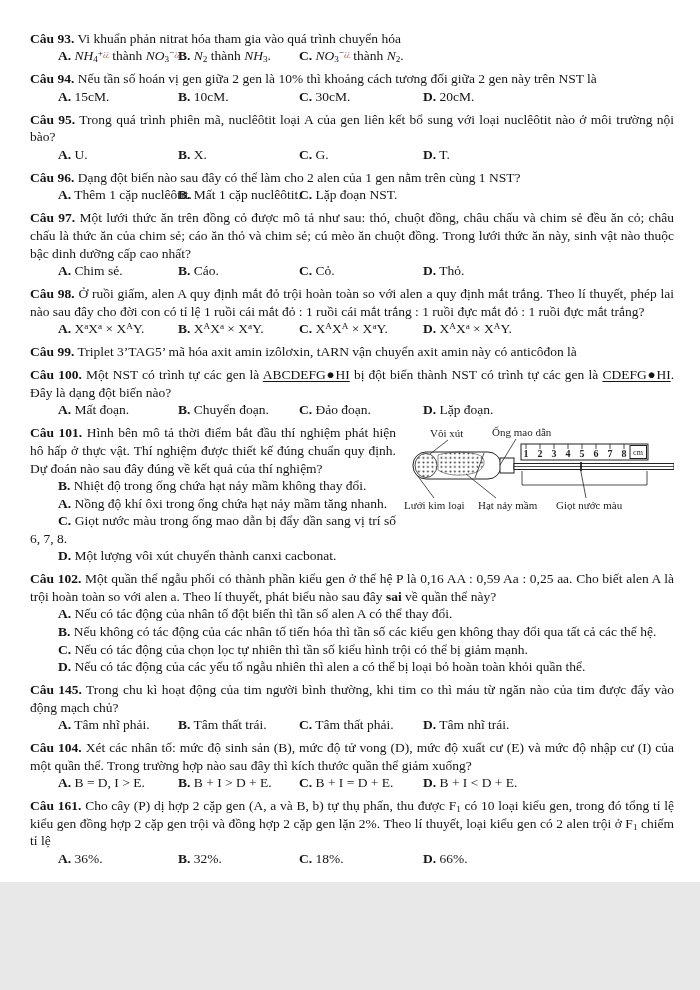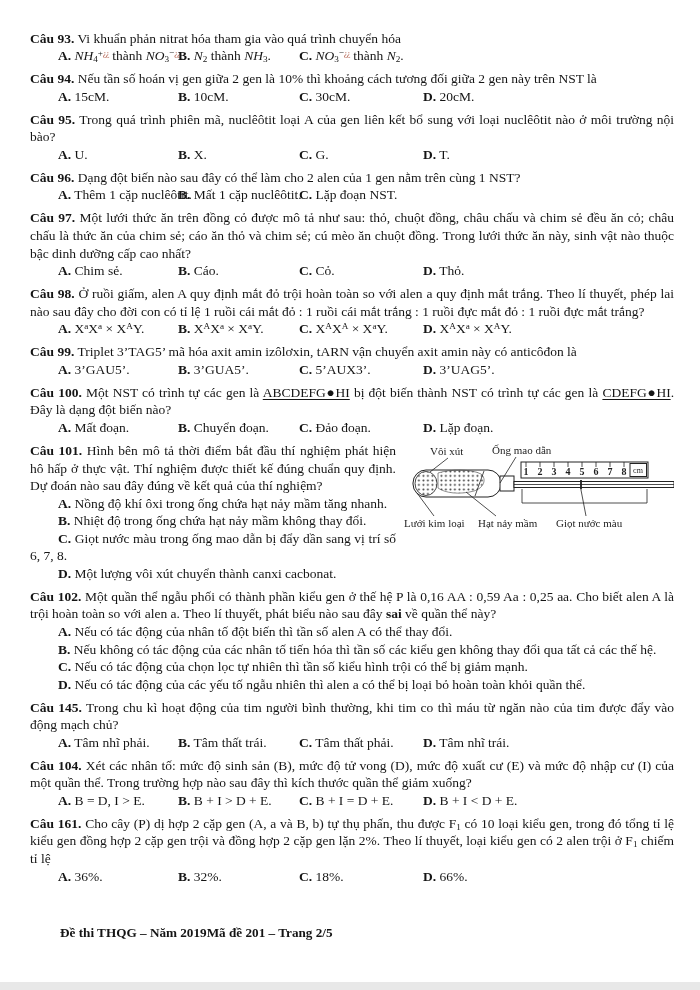--- a/index.html
+++ b/index.html
@@ -1,18 +1,18 @@
 <!DOCTYPE html>
 <html><head>
 <meta charset="utf-8">
 <style>
   html,body{margin:0;padding:0;background:#e8e8e8;}
   .page{
     position:relative;
-    width:700px;height:982px;
+    width:700px;height:882px;
     margin:0 auto;
     background:#ffffff;
     color:#151515;
     font-family:"Liberation Serif","DejaVu Serif",serif;
     font-size:13.5px;
     line-height:1.30;
     overflow:hidden;
     box-sizing:border-box;
     padding:24px 26px 0 30px;
   }
@@ -112,26 +112,20 @@
     <div class="opts row">
           <span class="opt"><b>A.</b> <span>X<sup>a</sup>X<sup>a</sup> × X<sup>A</sup>Y.</span></span>
           <span class="opt"><b>B.</b> <span>X<sup>A</sup>X<sup>a</sup> × X<sup>a</sup>Y.</span></span>
           <span class="opt"><b>C.</b> <span>X<sup>A</sup>X<sup>A</sup> × X<sup>a</sup>Y.</span></span>
           <span class="opt"><b>D.</b> <span>X<sup>A</sup>X<sup>a</sup> × X<sup>A</sup>Y.</span></span>
         </div>
   </section>
 
   <section class="q">
     <p class="stem"><b class="qnum">Câu 99.</b> <span class="stem-text">Triplet 3’TAG5’ mã hóa axit amin izôlơxin, tARN vận chuyển axit amin này có anticôđon là</span></p>
-    <div class="opts row">
-          <span class="opt"><b>A.</b> <span>3’GAU5’.</span></span>
-          <span class="opt"><b>B.</b> <span>3’GUA5’.</span></span>
-          <span class="opt"><b>C.</b> <span>5’AUX3’.</span></span>
-          <span class="opt"><b>D.</b> <span>3’UAG5’.</span></span>
-        </div>
   </section>
 
   <section class="q">
     <p class="stem"><b class="qnum">Câu 100.</b> <span class="stem-text">Một NST có trình tự các gen là <u>ABCDEFG●HI</u> bị đột biến thành NST có trình tự các gen là <u>CDEFG●HI</u>. Đây là dạng đột biến nào?</span></p>
     <div class="opts row">
           <span class="opt"><b>A.</b> <span>Mất đoạn.</span></span>
           <span class="opt"><b>B.</b> <span>Chuyển đoạn.</span></span>
           <span class="opt"><b>C.</b> <span>Đảo đoạn.</span></span>
           <span class="opt"><b>D.</b> <span>Lặp đoạn.</span></span>
         </div>
@@ -195,22 +189,22 @@
       <text class="fig-label" x="26" y="12">Vôi xút</text>
       <text class="fig-label" x="88" y="11">Ống mao dẫn</text>
       <text class="fig-label" x="0" y="84">Lưới kim loại</text>
       <text class="fig-label" x="74" y="84">Hạt nảy mầm</text>
       <text class="fig-label" x="152" y="84">Giọt nước màu</text>
     </svg>
   </figure>
 
     <p class="stem"><b class="qnum">Câu 101.</b> <span class="stem-text">Hình bên mô tả thời điểm bắt đầu thí nghiệm phát hiện hô hấp ở thực vật. Thí nghiệm được thiết kế đúng chuẩn quy định. Dự đoán nào sau đây đúng về kết quả của thí nghiệm?</span></p>
     <div class="opts block">
+          <p class="opt opt-block"><b>B.</b> <span>Nhiệt độ trong ống chứa hạt nảy mầm không thay đổi.</span></p>
           <p class="opt opt-block"><b>A.</b> <span>Nồng độ khí ôxi trong ống chứa hạt nảy mầm tăng nhanh.</span></p>
-          <p class="opt opt-block"><b>B.</b> <span>Nhiệt độ trong ống chứa hạt nảy mầm không thay đổi.</span></p>
           <p class="opt opt-block"><b>C.</b> <span>Giọt nước màu trong ống mao dẫn bị đẩy dần sang vị trí số 6, 7, 8.</span></p>
           <p class="opt opt-block"><b>D.</b> <span>Một lượng vôi xút chuyển thành canxi cacbonat.</span></p>
         </div>
   </section>
 
   <section class="q">
     <p class="stem"><b class="qnum">Câu 102.</b> <span class="stem-text">Một quần thể ngẫu phối có thành phần kiểu gen ở thế hệ P là 0,16 AA : 0,59 Aa : 0,25 aa. Cho biết alen A là trội hoàn toàn so với alen a. Theo lí thuyết, phát biểu nào sau đây <b>sai</b> về quần thể này?</span></p>
     <div class="opts block">
           <p class="opt opt-block"><b>A.</b> <span>Nếu có tác động của nhân tố đột biến thì tần số alen A có thể thay đổi.</span></p>
           <p class="opt opt-block"><b>B.</b> <span>Nếu không có tác động của các nhân tố tiến hóa thì tần số các kiểu gen không thay đổi qua tất cả các thế hệ.</span></p>

